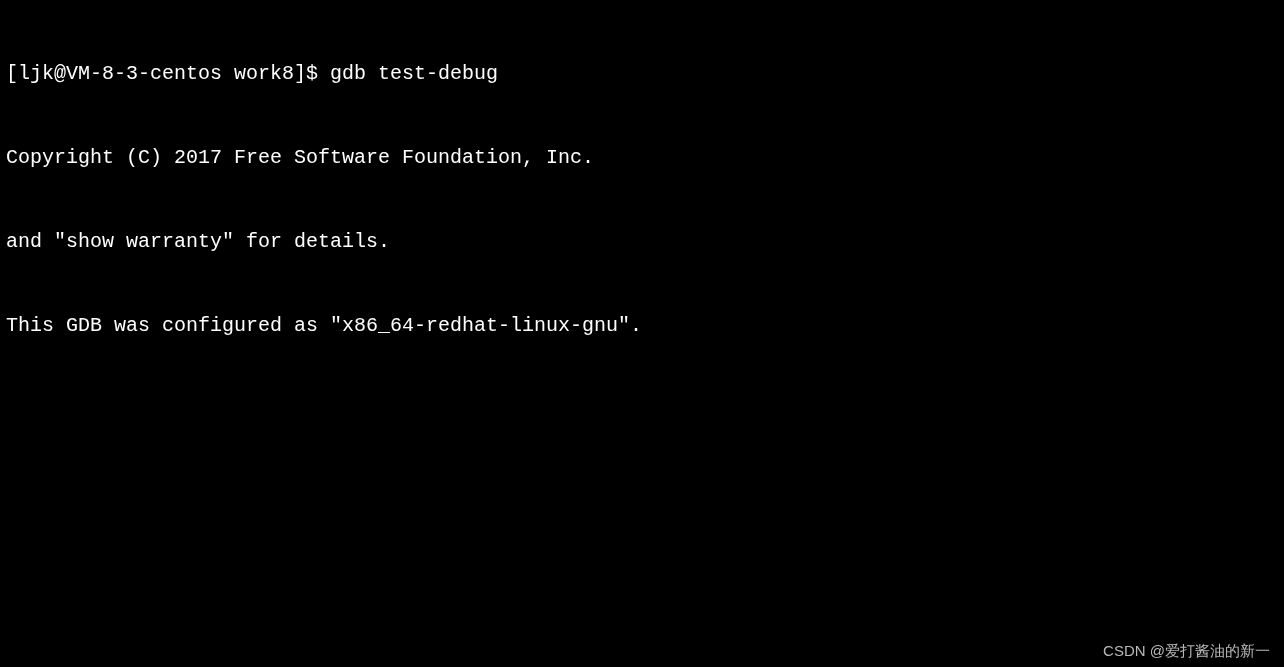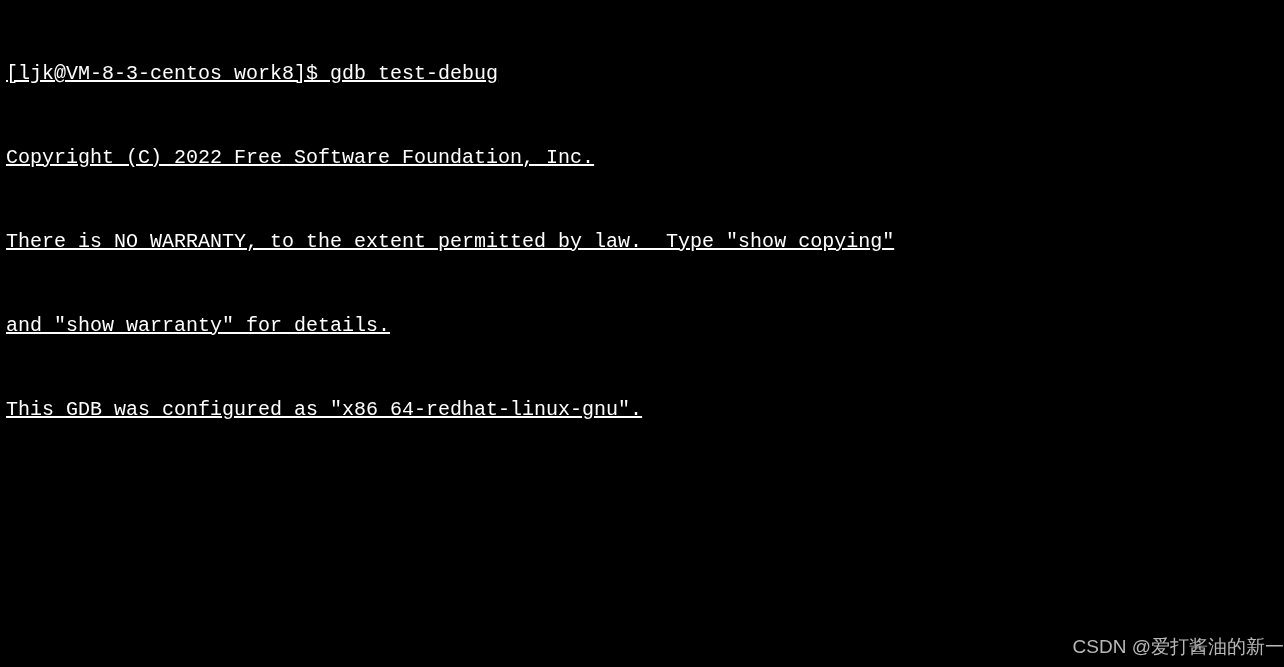--- a/index.html
+++ b/index.html
@@ -18,39 +18,37 @@
       height: 667px;
       overflow: hidden;
       position: relative;
     }
     .terminal-content {
       white-space: pre;
     }
     .line {
       display: block;
       white-space: pre;
-      text-decoration: underline;
     }
     .watermark {
       position: absolute;
       bottom: 6px;
-      right: 0;
-      font-size: 19px;
+      right: 14px;
+      font-size: 15px;
       color: #b8b8b8;
       font-family: Arial, sans-serif;
       white-space: nowrap;
     }
   </style>
 </head>
 <body>
 
 <div class="terminal-content">
   <span class="line">[ljk@VM-8-3-centos work8]$ gdb test-debug</span>
-  <span class="line">Copyright (C) 2022 Free Software Foundation, Inc.</span>
-  <span class="line">There is NO WARRANTY, to the extent permitted by law.  Type "show copying"</span>
+  <span class="line">Copyright (C) 2017 Free Software Foundation, Inc.</span>
   <span class="line">and "show warranty" for details.</span>
   <span class="line">This GDB was configured as "x86_64-redhat-linux-gnu".</span>
   
   
   
   
   
   
   
   

